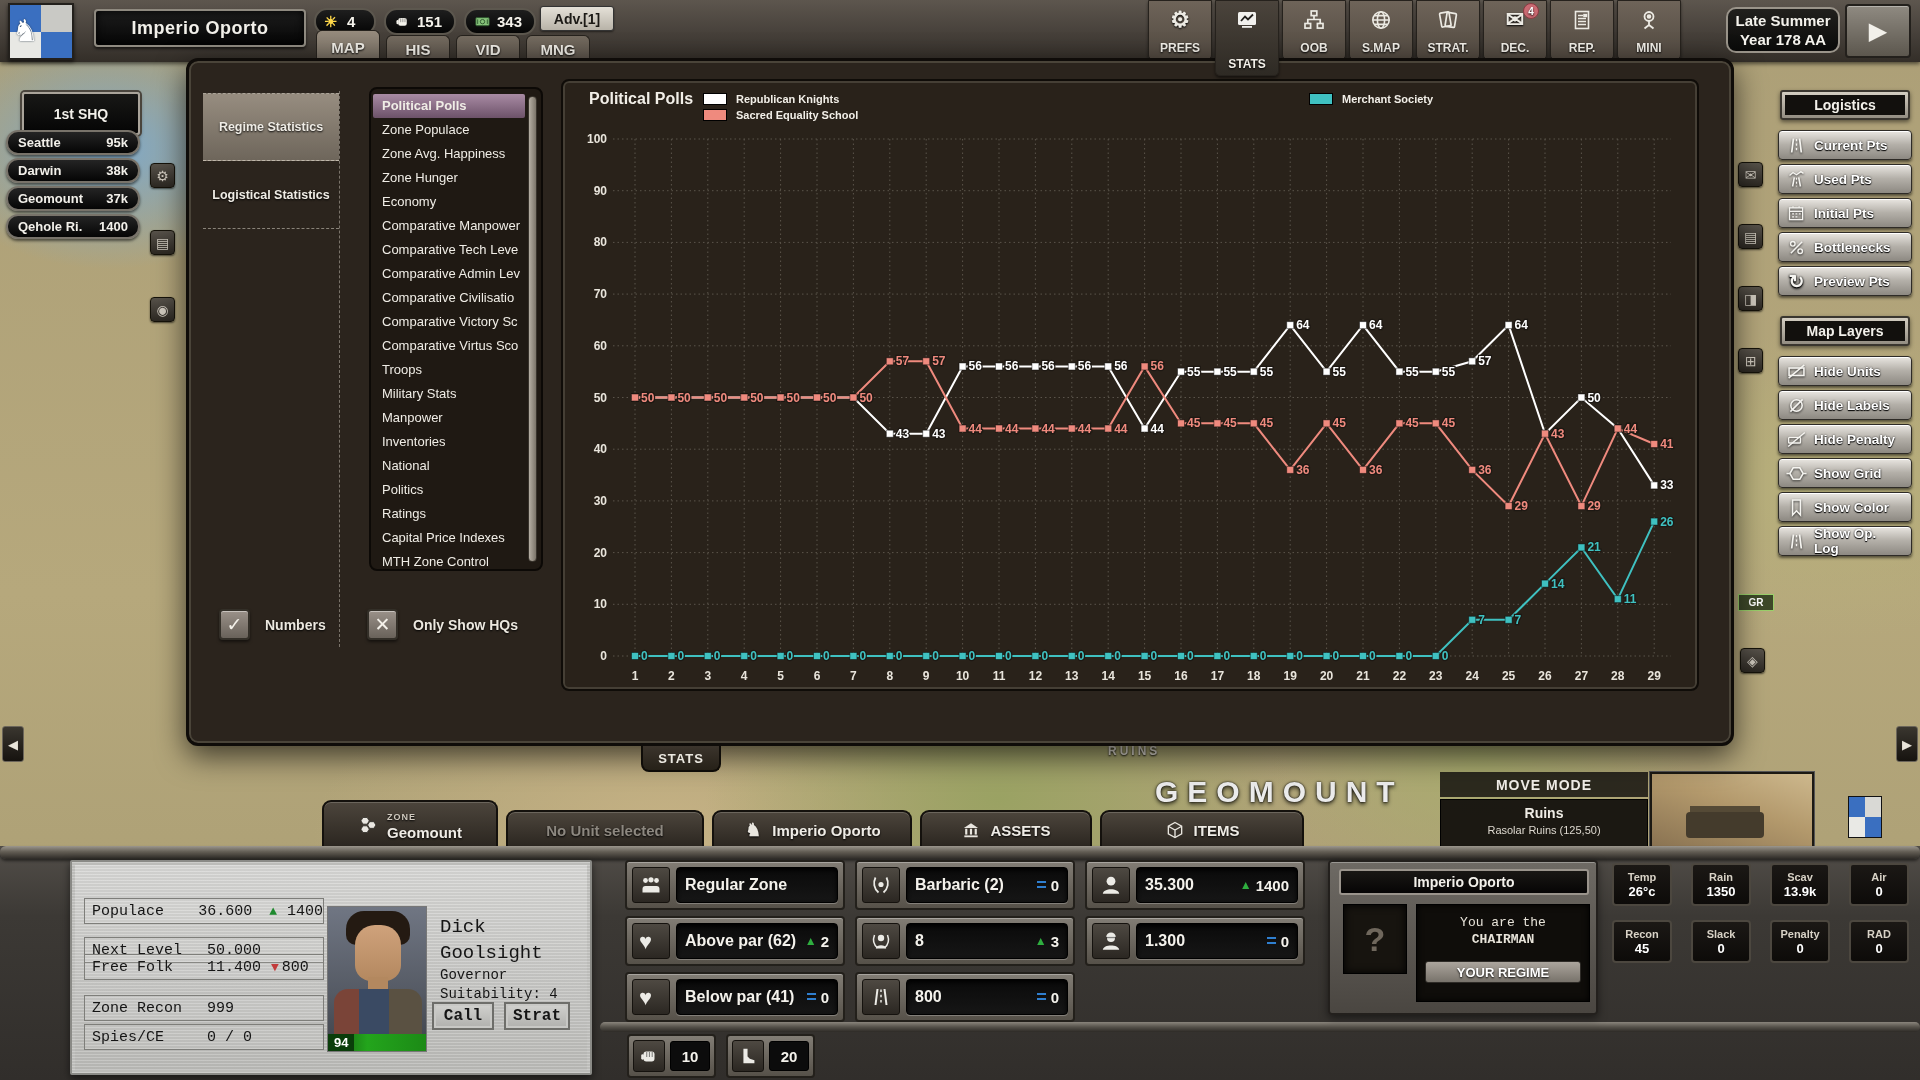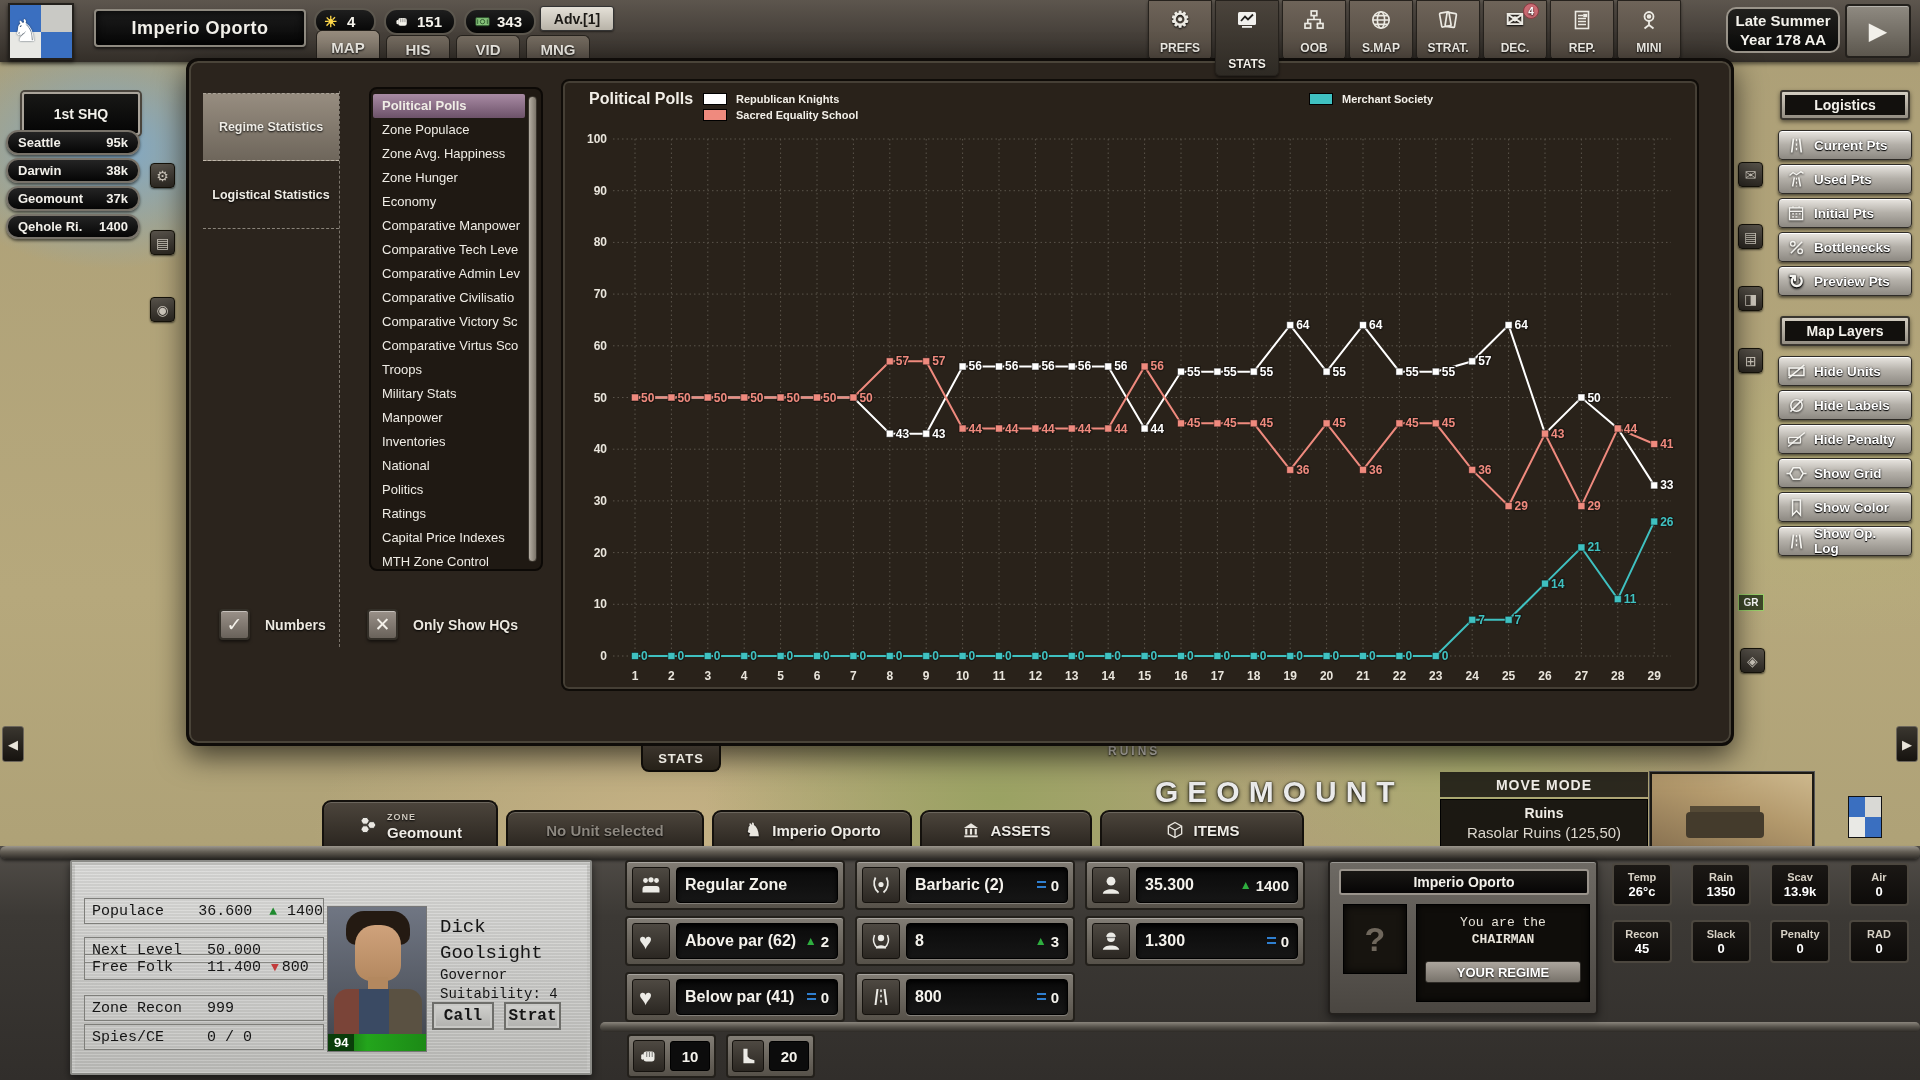--- a/index.html
+++ b/index.html
@@ -20,21 +20,21 @@
     linear-gradient(180deg,#ac9f77 0%,#b6a87c 55%,#a89c72 100%);}
   .map-label-big{color:rgba(255,255,255,.92);font-weight:bold;font-size:30px;letter-spacing:9px;
     text-shadow:0 2px 4px rgba(0,0,0,.8),0 0 2px #000;}
   .map-label-small{color:#e3ded4;font-weight:bold;font-size:12px;letter-spacing:3px;
     text-shadow:0 1px 2px #000;}
   .move-band{background:rgba(16,14,12,.82);color:#f2efe9;font-weight:bold;font-size:14px;
     letter-spacing:1px;display:flex;align-items:center;justify-content:center;}
   .loc-box{background:rgba(14,12,10,.92);border:1px solid #000;color:#efece5;text-align:center;
     padding-top:5px;}
   .loc-box .t{font-size:14px;font-weight:bold;}
-  .loc-box .s{font-size:15px;margin-top:3px;color:#ddd8cf;}
+  .loc-box .s{font-size:11px;margin-top:3px;color:#ddd8cf;}
   .thumb{background:linear-gradient(200deg,#cdb88d 0%,#b3996c 45%,#8a7352 100%);
     border:2px solid #1c1913;box-shadow:0 0 0 1px #555;overflow:hidden;}
   .thumb .tank{position:absolute;left:34px;top:38px;width:78px;height:26px;background:#443b2c;
     border-radius:4px;box-shadow:0 -10px 0 -4px #554a36;}
   .mini-flag{border:1px solid #111;}
   .mini-flag div{position:absolute;width:50%;height:50%;}
   .edge-arrow{background:linear-gradient(180deg,#3a362f,#16130f);border:1px solid #6b655a;
     color:#e8e4da;display:flex;align-items:center;justify-content:center;font-size:13px;border-radius:3px;}
   .gr-chip{border:1px solid #9ad06a;background:rgba(22,40,14,.75);color:#fff;font-size:10px;
     font-weight:bold;display:flex;align-items:center;justify-content:center;}
@@ -259,21 +259,21 @@
     <div class="tank"></div>
   </div>
   <div class="abs mini-flag" style="left:1848px;top:796px;width:34px;height:42px;">
     <div style="left:0;top:0;background:#3a6fc0;"></div>
       <div style="right:0;top:0;background:#d9d9d5;"></div>
     <div style="left:0;bottom:0;background:#e9e9e5;"></div>
       <div style="right:0;bottom:0;background:#3a6fc0;"></div>
   </div>
   <div class="abs edge-arrow" style="left:2px;top:726px;width:22px;height:36px;">◀</div>
   <div class="abs edge-arrow" style="left:1896px;top:726px;width:22px;height:36px;">▶</div>
-  <div class="abs gr-chip" style="left:1738px;top:594px;width:26px;height:17px;">GR</div>
+  <div class="abs gr-chip" style="left:1738px;top:594px;width:36px;height:17px;">GR</div>
   <div class="abs side-mini" style="left:1738px;top:162px;">✉</div>
   <div class="abs side-mini" style="left:1738px;top:224px;">▤</div>
   <div class="abs side-mini" style="left:1738px;top:286px;">◨</div>
   <div class="abs side-mini" style="left:1738px;top:348px;">⊞</div>
   <div class="abs side-mini" style="left:1740px;top:648px;">◈</div>
   <div class="abs side-mini" style="left:150px;top:163px;">⚙</div>
   <div class="abs side-mini" style="left:150px;top:230px;">▤</div>
   <div class="abs side-mini" style="left:150px;top:297px;">◉</div>
 
   <header class="abs top-bar mesh"></header>
@@ -833,21 +833,21 @@
         <span class="score">94</span>
       </div>
     </div>
     <div class="gov">
       <div>Dick</div>
       <div>Goolsight</div>
       <div class="small">Governor</div>
       <div class="small">Suitability: 4</div>
     </div>
     <div class="mini-btn" style="left:360px;width:62px;">Call</div>
-    <div class="mini-btn" style="left:432px;width:57px;">Strat</div>
+    <div class="mini-btn" style="left:432px;width:66px;">Strat</div>
   </section>
 
   <div class="abs cellgrid" id="cellgrid">
       <div class="cell">
         <span class="iplate">
           <span class="ic" style="width: 24px; height: 24px; font-size: 22px;">
             <svg viewBox="0 0 24 24">
               <g fill="currentColor">
                 <circle cx="6.5" cy="7.5" r="2.4"></circle>
                 <circle cx="12" cy="6.8" r="2.6"></circle>

